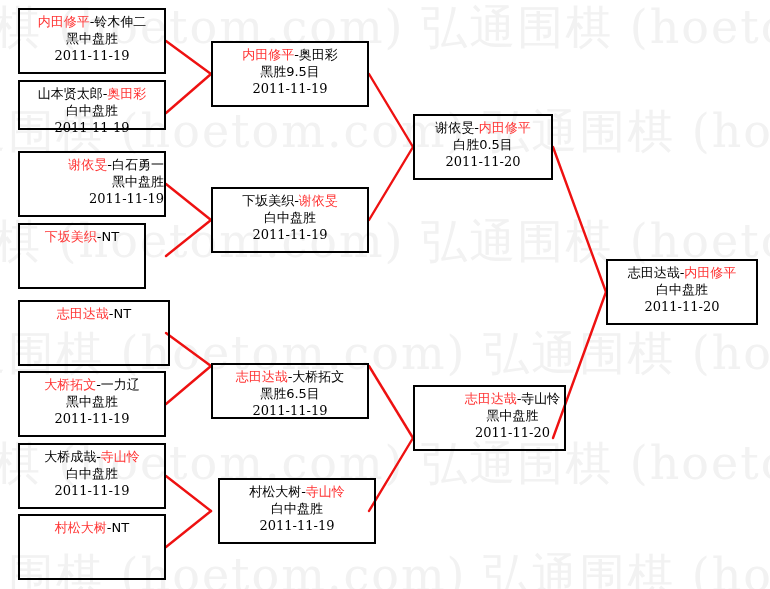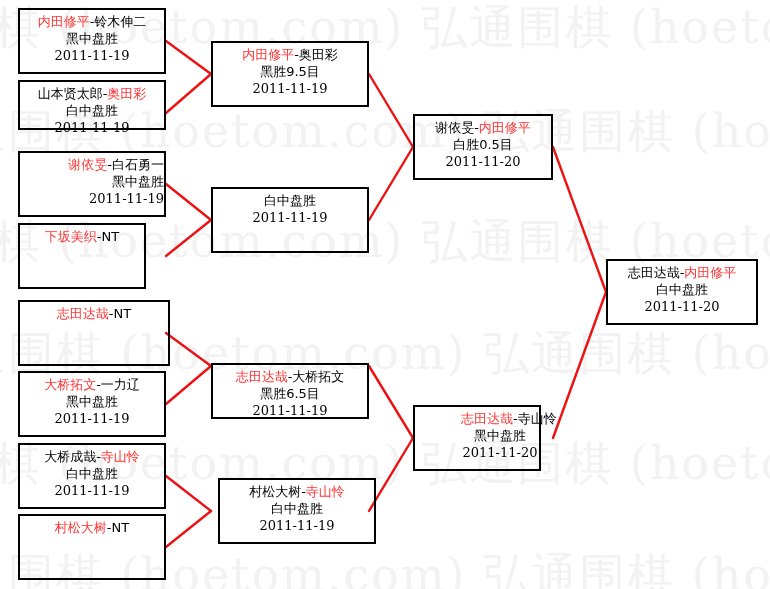--- a/index.html
+++ b/index.html
@@ -145,39 +145,40 @@
       </div>
       <div class="bx" style="left: 18px; top: 514px; width: 148px; height: 66px;">
         <span class="ln pair"><span class="red">村松大树</span><span class="dash">-</span><span class="black">NT</span></span>
       </div>
       <div class="bx" style="left: 211px; top: 41px; width: 158px; height: 66px;">
         <span class="ln pair"><span class="red">内田修平</span><span class="dash">-</span><span class="black">奥田彩</span></span>
         <span class="ln res">黑胜9.5目</span>
         <span class="ln dt">2011-11-19</span>
       </div>
       <div class="bx" style="left: 211px; top: 187px; width: 158px; height: 66px;">
+        <span class="ln pair"><span class="black">下坂美织</span><span class="dash">-</span><span class="red">谢依旻</span></span>
         <span class="ln res">白中盘胜</span>
         <span class="ln dt">2011-11-19</span>
       </div>
       <div class="bx" style="left: 211px; top: 333px; width: 158px; height: 56px; margin-top: 30px;">
         <span class="ln pair"><span class="red">志田达哉</span><span class="dash">-</span><span class="black">大桥拓文</span></span>
         <span class="ln res">黑胜6.5目</span>
         <span class="ln dt">2011-11-19</span>
       </div>
       <div class="bx" style="left: 211px; top: 478px; width: 158px; height: 66px; margin-left: 7px;">
         <span class="ln pair"><span class="black">村松大树</span><span class="dash">-</span><span class="red">寺山怜</span></span>
         <span class="ln res">白中盘胜</span>
         <span class="ln dt">2011-11-19</span>
       </div>
       <div class="bx" style="left: 413px; top: 114px; width: 140px; height: 66px;">
         <span class="ln pair"><span class="black">谢依旻</span><span class="dash">-</span><span class="red">内田修平</span></span>
         <span class="ln res">白胜0.5目</span>
         <span class="ln dt">2011-11-20</span>
       </div>
-      <div class="bx" style="left: 413px; top: 405px; width: 128px; height: 66px; padding-left: 46px;">
+      <div class="bx" style="left: 413px; top: 385px; width: 153px; height: 66px; padding-left: 46px;">
         <span class="ln pair"><span class="red">志田达哉</span><span class="dash">-</span><span class="black">寺山怜</span></span>
         <span class="ln res">黑中盘胜</span>
         <span class="ln dt">2011-11-20</span>
       </div>
       <div class="bx" style="left: 606px; top: 259px; width: 152px; height: 66px;">
         <span class="ln pair"><span class="black">志田达哉</span><span class="dash">-</span><span class="red">内田修平</span></span>
         <span class="ln res">白中盘胜</span>
         <span class="ln dt">2011-11-20</span>
       </div>
     </div>

